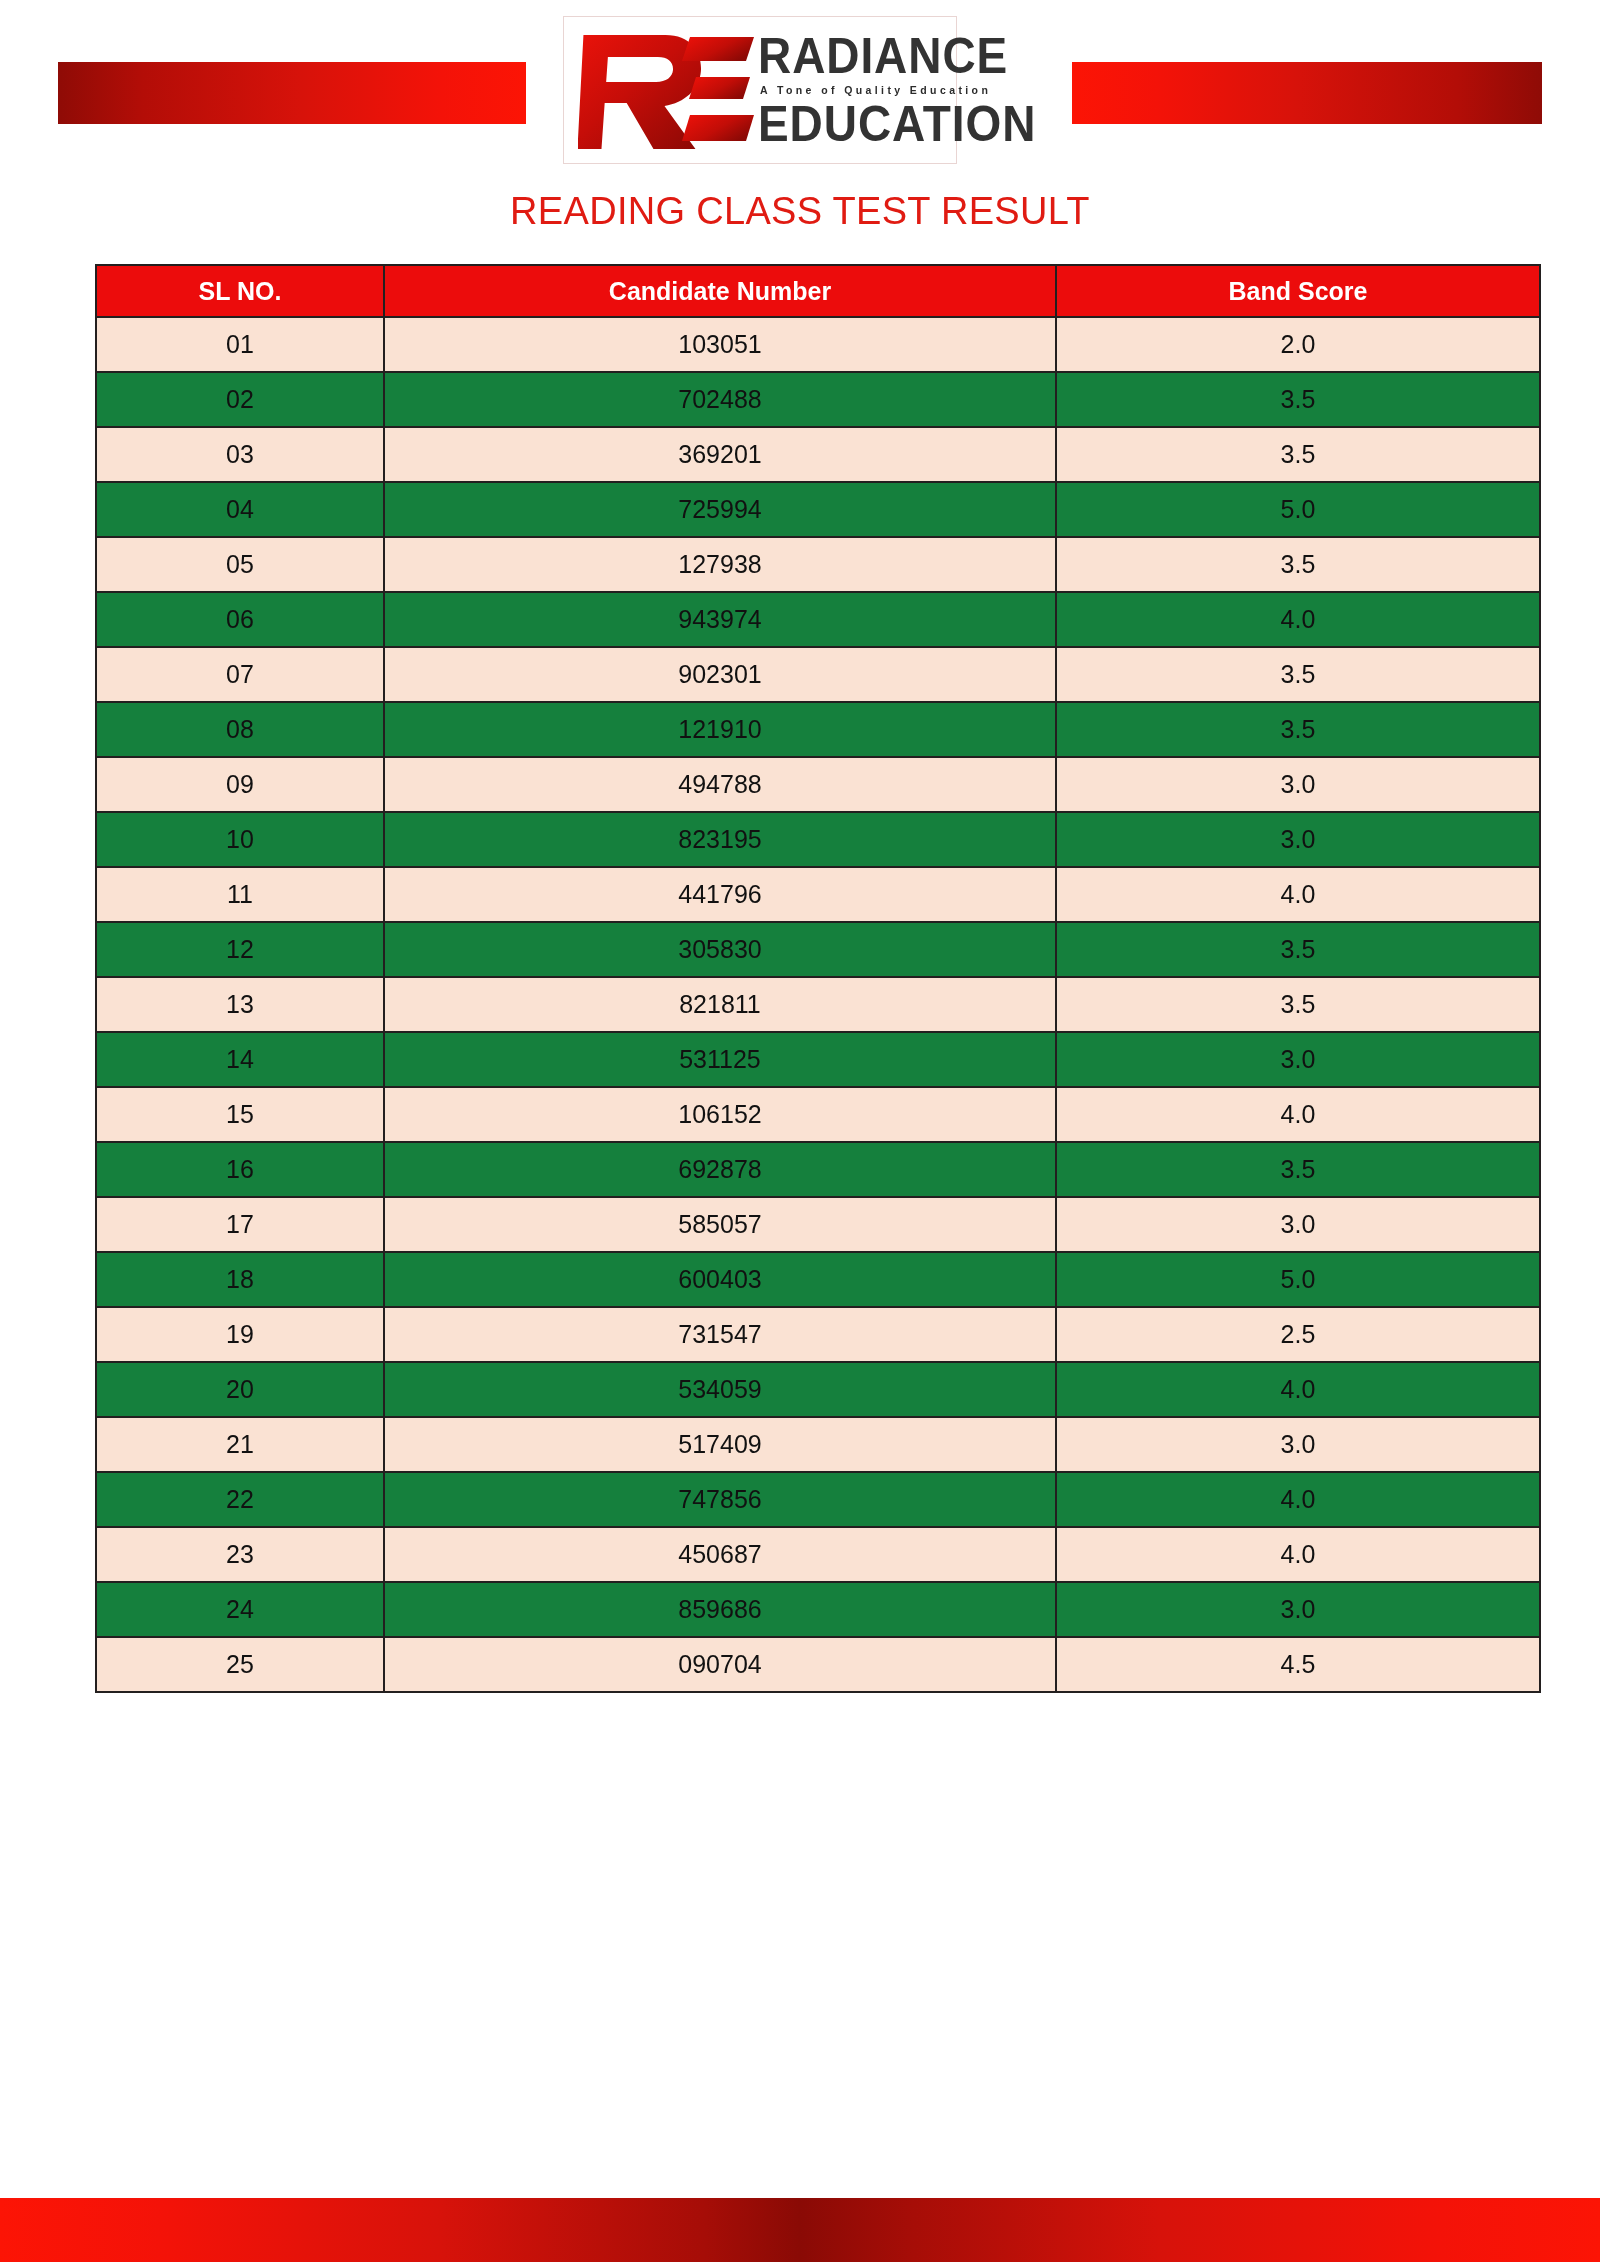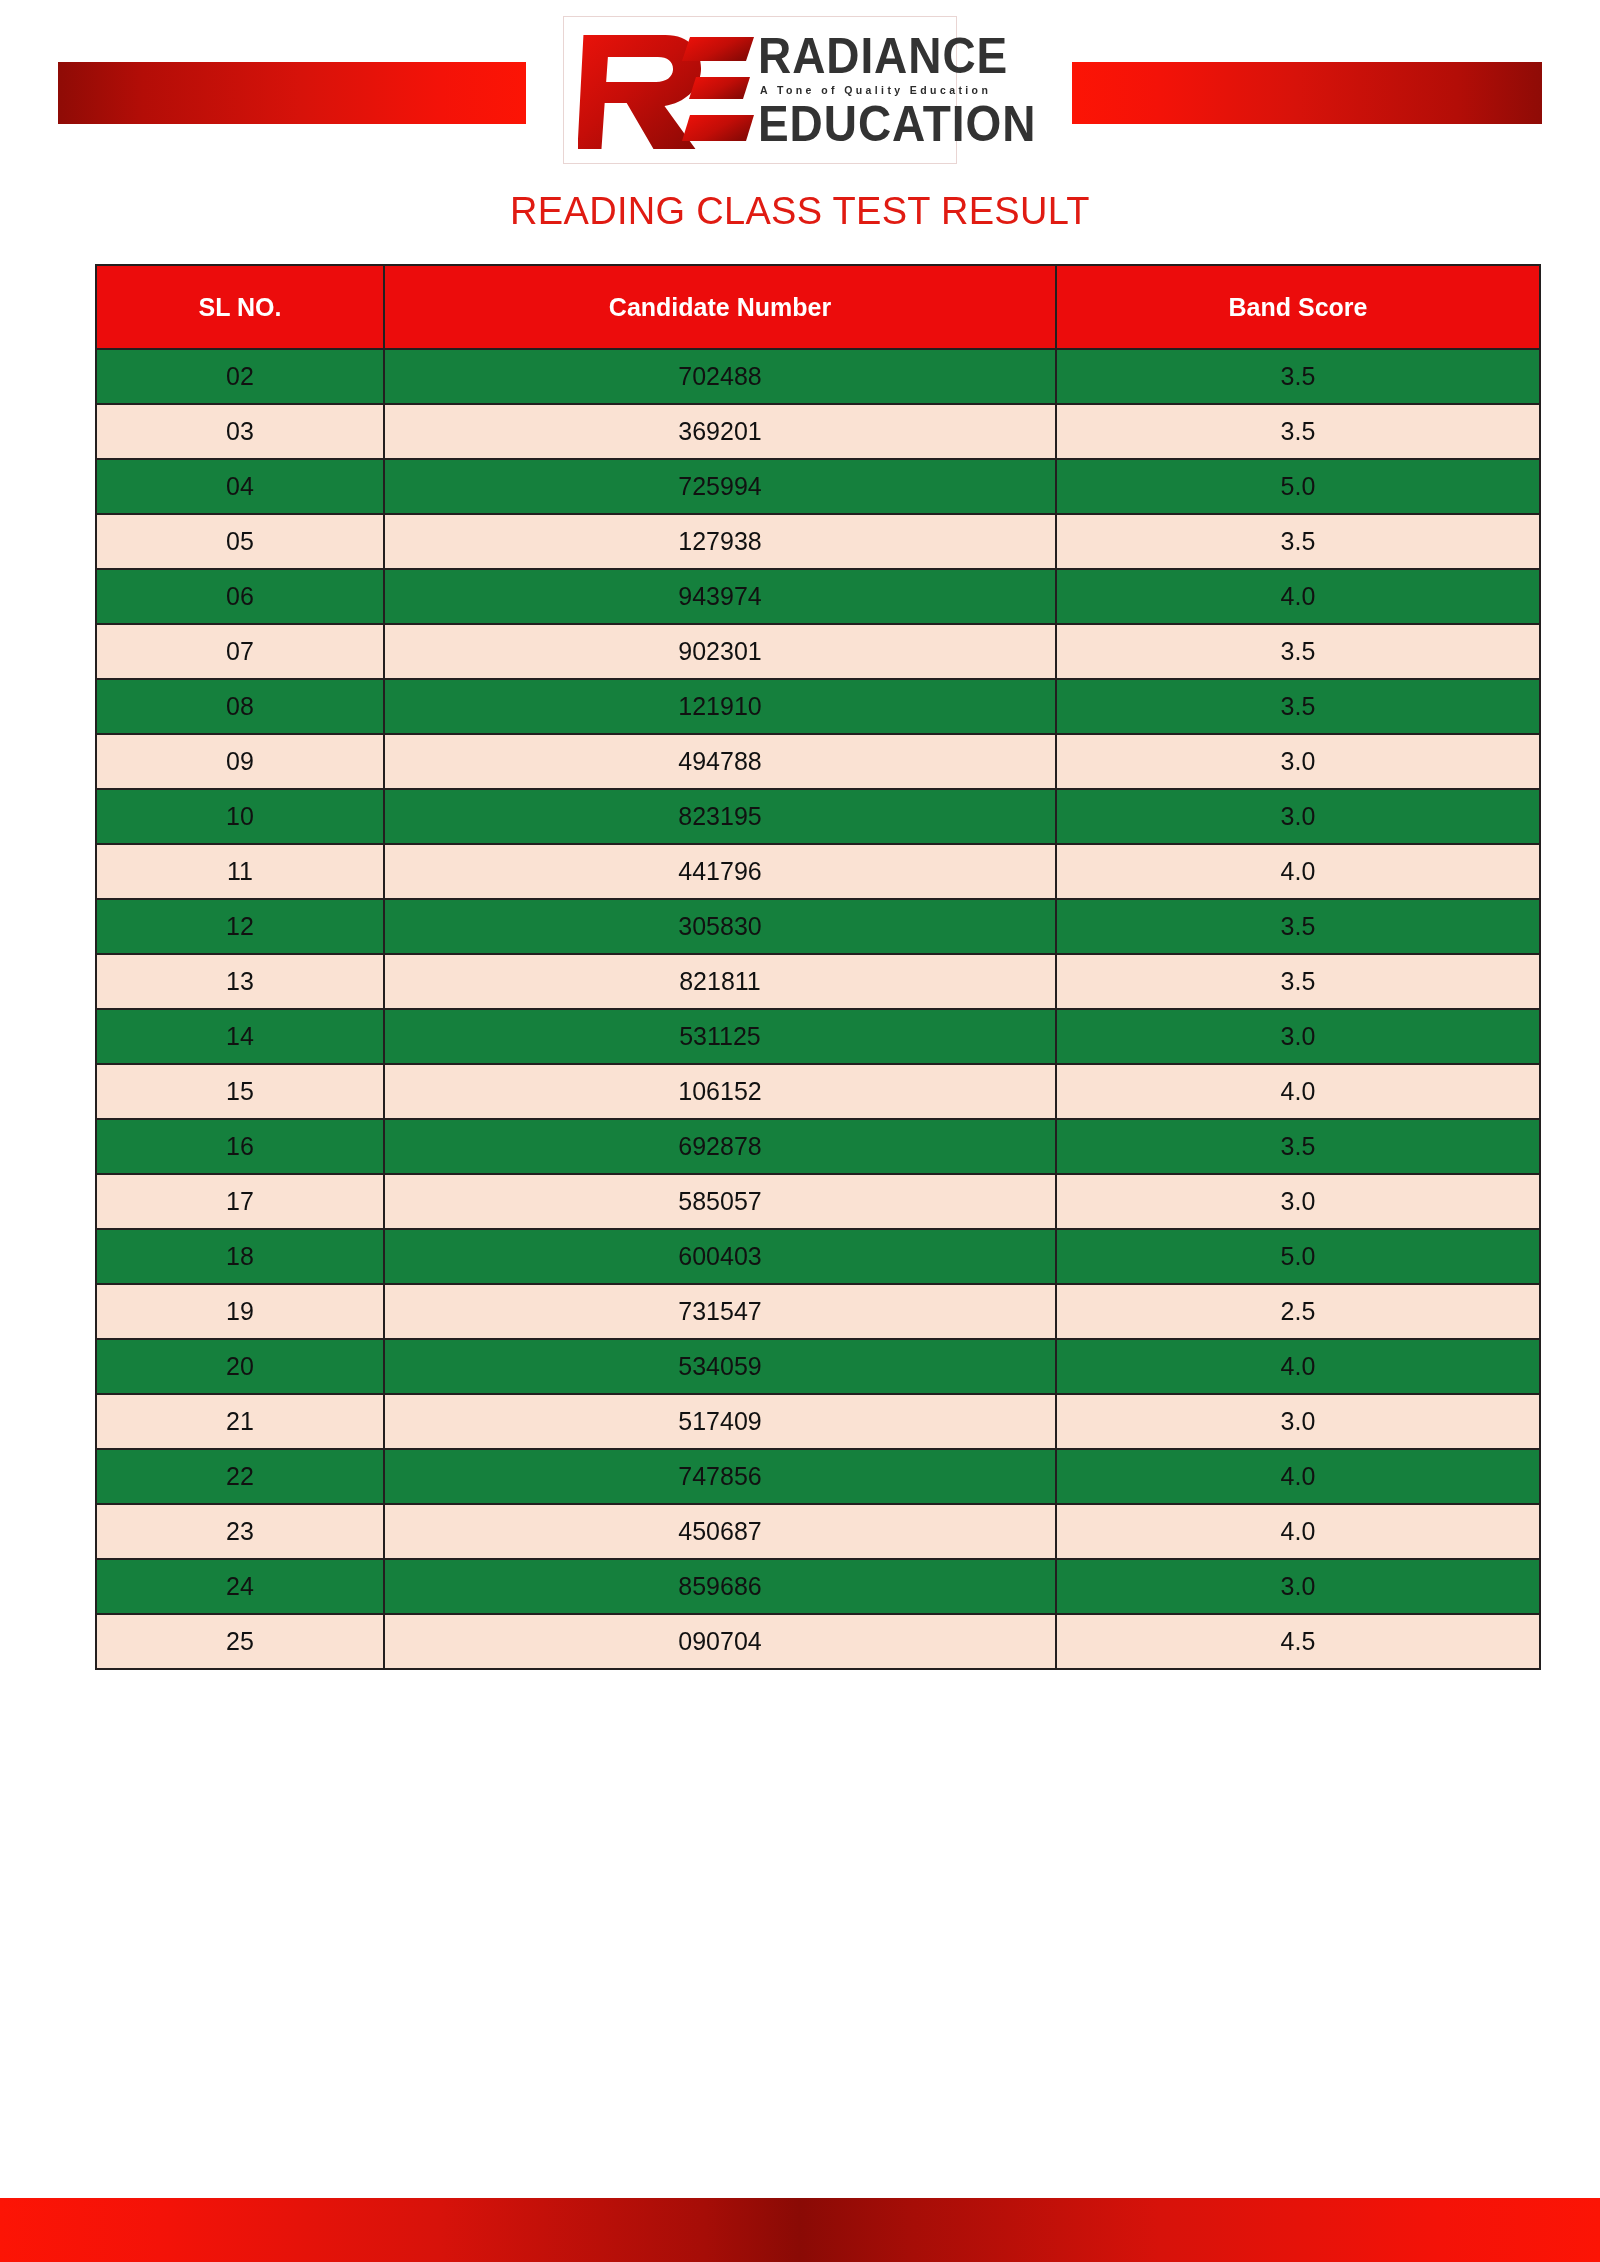--- a/index.html
+++ b/index.html
@@ -120,21 +120,21 @@
   table.result-table col.c-band  { width: 484px; }
 
   table.result-table thead th {
     background: #ec0c0c;
     color: #ffffff;
     font-size: 25px;
     font-weight: bold;
     height: 50px;
     text-align: center;
     border: 2px solid #231f1f;
-    padding: 16px;
+    padding: 0;
   }
   table.result-table tbody td {
     height: 53px;
     text-align: center;
     font-size: 25px;
     color: #111111;
     border-left: 2px solid #231f1f;
     border-right: 2px solid #231f1f;
     border-top: 2px solid #231f1f;
     border-bottom: 2px solid #231f1f;
@@ -221,20 +221,25 @@
       <col class="c-band">
     </colgroup>
     <thead>
       <tr>
         <th>SL NO.</th>
         <th>Candidate Number</th>
         <th>Band Score</th>
       </tr>
     </thead>
     <tbody id="table-body">
+        <tr class="row-odd">
+          <td>01</td>
+          <td>103051</td>
+          <td>2.0</td>
+        </tr>
         <tr class="row-even">
           <td>02</td>
           <td>702488</td>
           <td>3.5</td>
         </tr>
         <tr class="row-odd">
           <td>03</td>
           <td>369201</td>
           <td>3.5</td>
         </tr>

